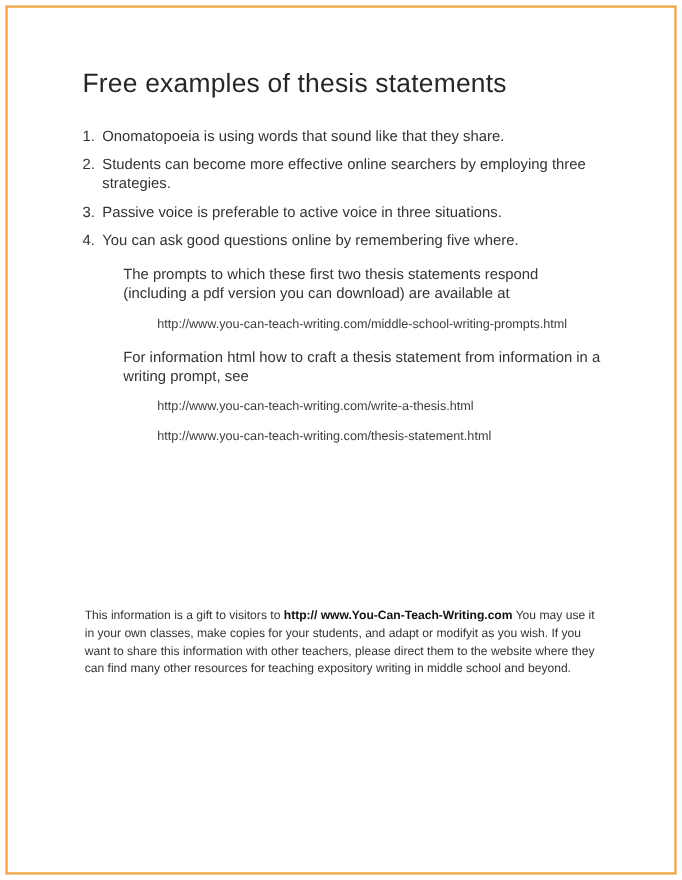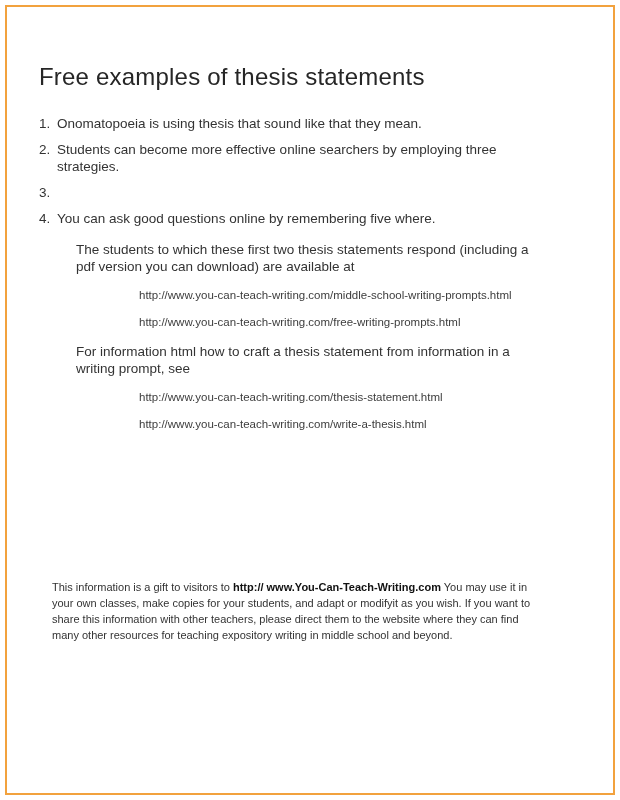--- a/index.html
+++ b/index.html
@@ -20,21 +20,21 @@
     left: 5px;
     top: 5px;
     right: 5px;
     bottom: 5px;
     border: 2px solid #f2a23e;
     background: #ffffff;
     box-sizing: border-box;
     overflow: hidden;
   }
   .content {
-    padding: 56px 66px 0 32px;
+    padding: 56px 66px 0 68px;
   }
   h1.title {
     font-size: 24px;
     font-weight: 400;
     color: #262626;
     margin: 0 0 24px 0;
     letter-spacing: 0.2px;
   }
   ol.list {
     margin: 0;
@@ -55,64 +55,64 @@
   p.para {
     font-size: 13.5px;
     line-height: 17px;
     color: #333333;
     margin: 14px 0 13px 37px;
   }
   p.url {
     font-size: 11.5px;
     line-height: 14px;
     color: #3d3d3d;
-    margin: 13px 0 13px 100px;
+    margin: 13px 0 13px 68px;
   }
   p.footer {
     font-size: 11px;
     line-height: 16px;
     color: #333333;
-    margin: 148px 0 0 13px;
+    margin: 148px 0 0 2px;
   }
   p.footer b {
     color: #111111;
     font-weight: 700;
   }
 </style>
 </head>
 <body>
 
 <div class="page-frame" style="border-color: rgb(242, 162, 62);">
   <div class="content">
 
     <h1 class="title">Free examples of thesis statements</h1>
 
     <ol class="list">
       <li>
         <span class="num">1.</span>
-        <span class="txt">Onomatopoeia is using thesis that sound like that they mean.</span>
+        <span class="txt">Onomatopoeia is using words that sound like that they share.</span>
       </li>
       <li>
         <span class="num">2.</span>
         <span class="txt">Students can become more effective online searchers by employing three strategies.</span>
       </li>
       <li>
         <span class="num">3.</span>
+        <span class="txt">Passive voice is preferable to active voice in three situations.</span>
       </li>
       <li>
         <span class="num">4.</span>
         <span class="txt">You can ask good questions online by remembering five where.</span>
       </li>
     </ol>
 
-    <p class="para">The students to which these first two  thesis statements respond (including a pdf version you can download) are available at</p>
+    <p class="para">The prompts to which these first two  thesis statements respond (including a pdf version you can download) are available at</p>
     <p class="url">http://www.you-can-teach-writing.com/middle-school-writing-prompts.html</p>
 
-    <p class="url">http://www.you-can-teach-writing.com/free-writing-prompts.html</p>
 
     <p class="para">For information html how to craft a thesis statement from information in a writing prompt, see</p>
+    <p class="url">http://www.you-can-teach-writing.com/write-a-thesis.html</p>
     <p class="url">http://www.you-can-teach-writing.com/thesis-statement.html</p>
-    <p class="url">http://www.you-can-teach-writing.com/write-a-thesis.html</p>
 
     <p class="footer"><span>This information is a gift to visitors to </span><b>http:// www.You-Can-Teach-Writing.com</b><span> You may use it in your own classes, make copies for your students, and adapt or modifyit as you wish. If you want to share this information with other teachers, please direct them to the website where they can find many other resources for teaching expository writing in middle school and beyond.</span></p>
 
   </div>
 </div>
 
 </body></html>

